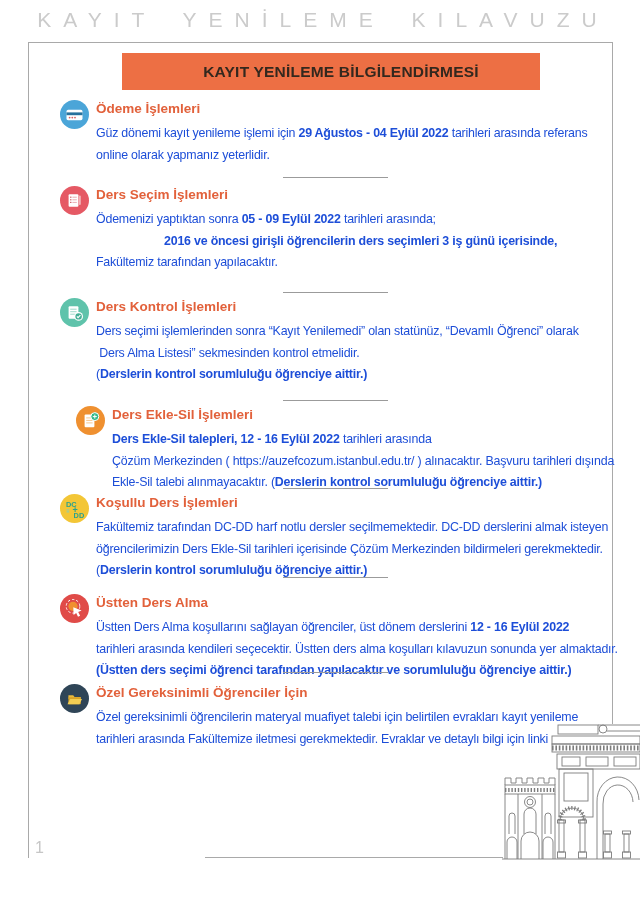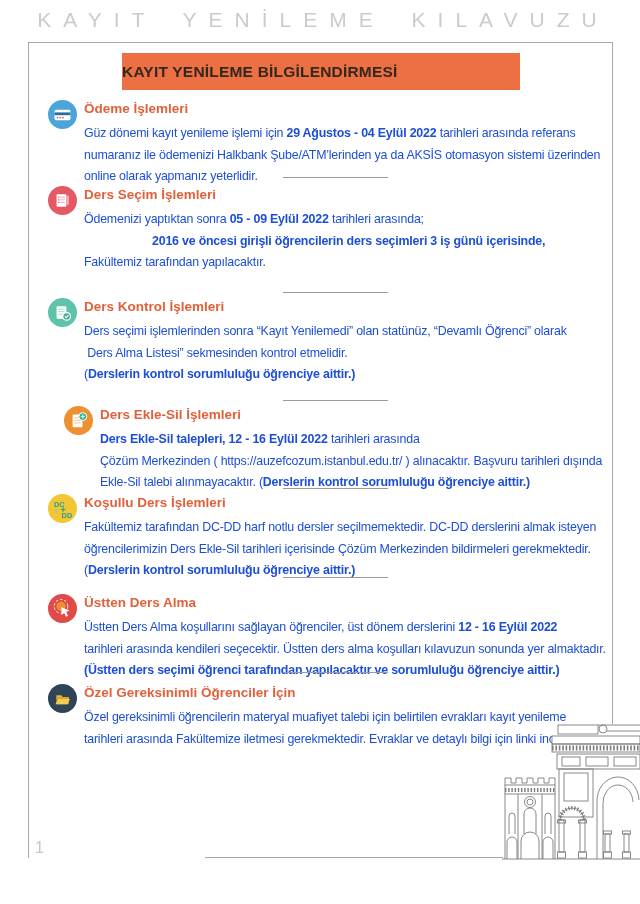--- a/index.html
+++ b/index.html
@@ -6,23 +6,23 @@
   .page{position:relative;width:640px;height:904px;background:#fff;overflow:hidden;
         font-family:"Liberation Sans",sans-serif;}
   .top-title{position:absolute;left:28px;top:8px;width:590px;text-align:center;white-space:nowrap;
         font-size:21px;font-weight:400;color:#cbcbcb;letter-spacing:12px;word-spacing:9px;}
   .bline{position:absolute;background:#a9a9a9;}
   .frame-top{left:28px;top:42px;width:584px;height:1px;}
   .frame-left{left:28px;top:42px;width:1px;height:816px;}
   .frame-right{left:612px;top:42px;width:1px;height:682px;}
   .frame-bottom{left:205px;top:857px;width:307px;height:1px;}
   .banner{position:absolute;left:122px;top:53px;width:398px;height:37px;background:#ED6F44;
-        display:flex;align-items:center;}
+        display:flex;align-items:center;justify-content:center;padding-left:20px;}
   .banner span{font-size:15.5px;font-weight:bold;color:#33281e;letter-spacing:.2px;}
-  .section{position:absolute;left:84px;width:530px;}
+  .section{position:absolute;left:96px;width:530px;}
   .icon{position:absolute;left:-36px;top:0;width:29px;height:29px;}
   .s-title{font-size:13.5px;font-weight:bold;color:#e2613b;line-height:18px;margin-bottom:5px;}
   .s-line{font-size:12.4px;line-height:21.6px;color:#1d4ed8;letter-spacing:-0.2px;white-space:nowrap;}
   .s-line .bold{font-weight:bold;}
   .s-line.indent{padding-left:68px;}
   .divider{position:absolute;left:283px;width:105px;height:1px;background:#9b9b9b;}
   .page-number{position:absolute;left:35px;top:839px;font-size:16px;color:#c6c6c6;}
   .building{position:absolute;left:502px;top:722px;}
 </style>
 </head>
@@ -45,21 +45,20 @@
         <span class="icon"><svg width="29" height="29" viewBox="0 0 29 29">
             <circle cx="14.5" cy="14.5" r="14.5" fill="#4BA5D8"></circle>
             <rect x="6.5" y="9.8" width="16" height="10.4" rx="1.6" fill="#fff"></rect>
             <rect x="6.5" y="12.4" width="16" height="2.8" fill="#28719c"></rect>
             <circle cx="9.6" cy="17.6" r=".9" fill="#d95f5f"></circle>
             <circle cx="12.3" cy="17.6" r=".9" fill="#d95f5f"></circle>
             <circle cx="15" cy="17.6" r=".9" fill="#d95f5f"></circle>
           </svg></span>
         <div class="s-title">Ödeme İşlemleri</div>
         <div class="s-line"><span>Güz dönemi kayıt yenileme işlemi için </span><span class="bold">29 Ağustos - 04 Eylül 2022</span><span> tarihleri arasında referans</span></div>
-        <div class="s-line"><span>numaranız ile ödemenizi Halkbank Şube/ATM’lerinden ya da AKSİS otomasyon sistemi üzerinden</span></div>
         <div class="s-line"><span>online olarak yapmanız yeterlidir.</span></div>
       </div>
       <div class="section" style="top: 186px;">
         <span class="icon"><svg width="29" height="29" viewBox="0 0 29 29">
             <circle cx="14.5" cy="14.5" r="14.5" fill="#E55964"></circle>
             <rect x="8.6" y="8.2" width="9.8" height="12.6" rx="1" fill="#fff"></rect>
             <rect x="10.2" y="10.6" width="1.2" height="1.2" fill="#c94851"></rect>
             <rect x="12.4" y="10.7" width="4.4" height="1" fill="#e9aeb3"></rect>
             <rect x="10.2" y="13.2" width="1.2" height="1.2" fill="#c94851"></rect>
             <rect x="12.4" y="13.3" width="4.4" height="1" fill="#e9aeb3"></rect>

